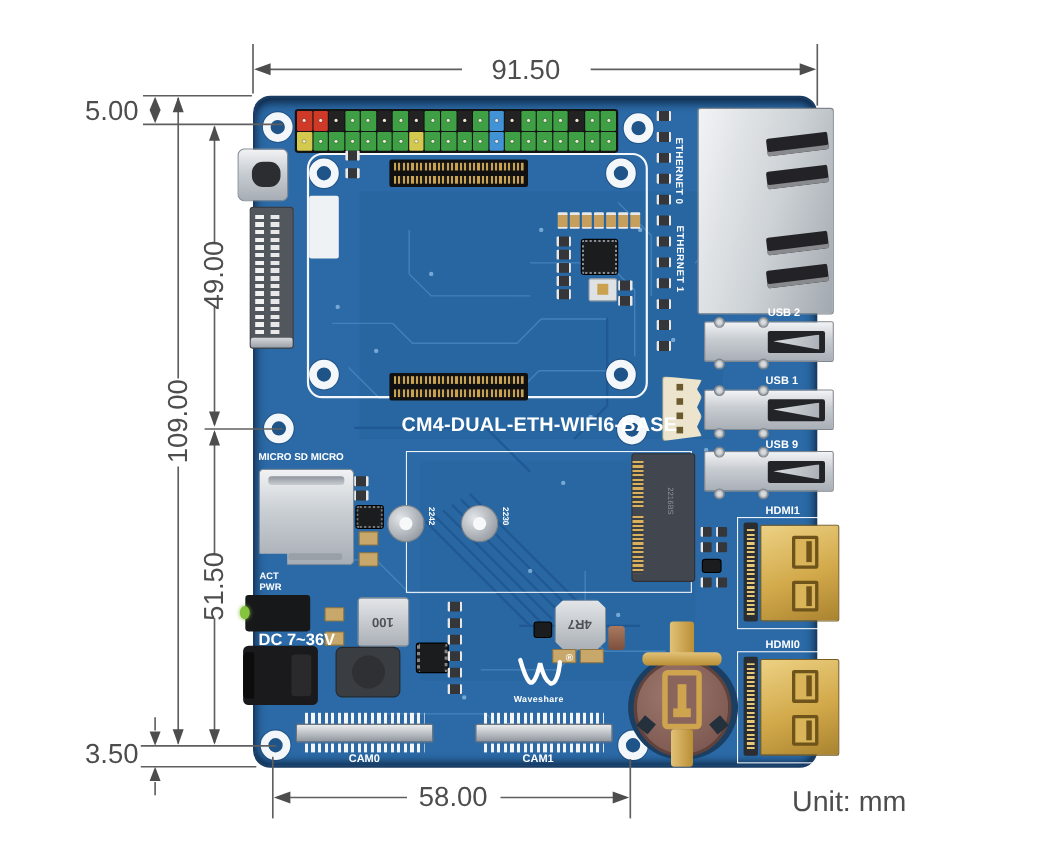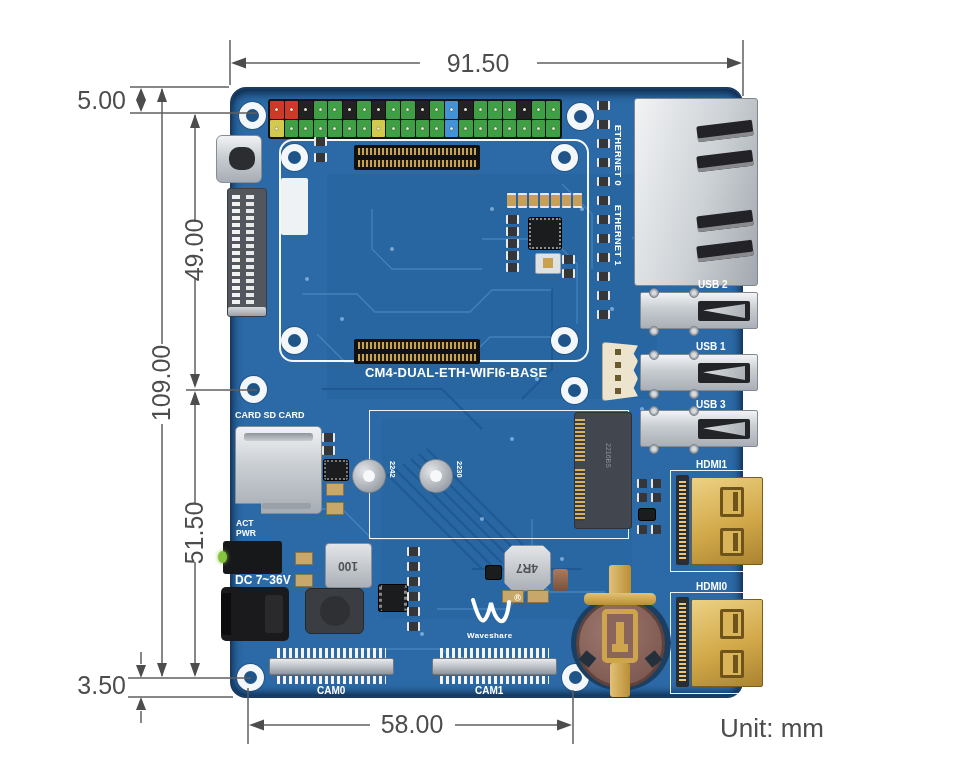--- a/index.html
+++ b/index.html
@@ -278,57 +278,57 @@
       <div class="usbslot"></div>
     </div>
     <div class="silktxt" style="left:464px;top:252px;font-size:10px;z-index:3">USB 1</div>
     <div class="usb" style="left:408px;top:265px;z-index:2">
       <i class="screw" style="left:8px;top:-5px"></i>
         <i class="screw" style="left:48px;top:-5px"></i>
       <i class="screw" style="left:8px;top:34px"></i>
         <i class="screw" style="left:48px;top:34px"></i>
       <div class="usbslot"></div>
     </div>
-    <div class="silktxt" style="left:464px;top:310px;font-size:10px;z-index:3">USB 3</div>
+    <div class="silktxt" style="left:464px;top:310px;font-size:10px;z-index:3">USB 9</div>
     <div class="usb" style="left:408px;top:321px;z-index:2">
       <i class="screw" style="left:8px;top:-5px"></i>
         <i class="screw" style="left:48px;top:-5px"></i>
       <i class="screw" style="left:8px;top:33px"></i>
         <i class="screw" style="left:48px;top:33px"></i>
       <div class="usbslot"></div>
     </div>
 
     <div class="abs" style="left:370px;top:253px;width:34px;height:57px;background:#ece4cc;border:1px solid #b9ae8b;border-radius:3px;clip-path:polygon(0 0,100% 6%,88% 20%,100% 32%,88% 48%,100% 62%,88% 78%,100% 92%,0 100%);z-index:2">
       <i style="position:absolute;left:12px;top:6px;width:6px;height:6px;background:#6b5a2e;"></i>
       <i style="position:absolute;left:12px;top:19px;width:6px;height:6px;background:#6b5a2e;"></i>
       <i style="position:absolute;left:12px;top:32px;width:6px;height:6px;background:#6b5a2e;"></i>
       <i style="position:absolute;left:12px;top:45px;width:6px;height:6px;background:#6b5a2e;"></i>
     </div>
 
-    <div class="silktxt" style="left:133px;top:276px;font-size:13px;letter-spacing:.2px;z-index:3">CM4-DUAL-ETH-WIFI6-BASE</div>
-
-    <div class="silktxt" style="left:3px;top:321px;font-size:9px;z-index:3">CARD SD CARD</div>
+    <div class="silktxt" style="left:133px;top:287px;font-size:18px;letter-spacing:.2px;z-index:3">CM4-DUAL-ETH-WIFI6-BASE</div>
+
+    <div class="silktxt" style="left:3px;top:321px;font-size:9px;z-index:3">MICRO SD MICRO</div>
     <div class="abs metal" style="left:3px;top:337px;width:85px;height:86px;border-radius:5px;clip-path:polygon(0 0,100% 0,100% 100%,30% 100%,30% 88%,0 88%);z-index:2">
       <div style="position:absolute;left:8px;top:6px;right:8px;height:8px;background:linear-gradient(180deg,#8f959c,#c9ced3);border-radius:3px;"></div>
       <div style="position:absolute;left:30%;bottom:4px;right:10px;height:6px;background:#9aa0a7;border-radius:2px;"></div>
     </div>
     <div class="abs" style="left:90px;top:344px;z-index:2">
       <i class="passive" style="left:0;top:0"></i>
         <i class="passive" style="left:0;top:13px"></i>
       <div class="blackic" style="left:2px;top:27px;width:20px;height:16px;border:2px dotted #777;"></div>
       <i class="tanc" style="left:4px;top:50px;width:16px;height:11px"></i>
       <i class="tanc" style="left:4px;top:69px;width:16px;height:11px"></i>
     </div>
 
     <div class="silktxt" style="left:4px;top:429px;font-size:8.5px;z-index:3">ACT</div>
     <div class="silktxt" style="left:4px;top:439px;font-size:8.5px;z-index:3">PWR</div>
     <div class="abs" style="left:-9px;top:452px;width:59px;height:33px;background:#17181a;border-radius:3px;z-index:2">
       <i style="position:absolute;left:-5px;top:10px;width:9px;height:12px;border-radius:50%;background:#86c440;box-shadow:0 0 4px #86c440;"></i>
     </div>
-    <div class="silktxt" style="left:3px;top:484px;font-size:12px;z-index:3">DC 7~36V</div>
+    <div class="silktxt" style="left:3px;top:484px;font-size:15px;z-index:3">DC 7~36V</div>
     <div class="abs" style="left:-11px;top:498px;width:68px;height:54px;background:#1a1a1c;border-radius:5px;z-index:2">
       <div style="position:absolute;left:0;top:6px;width:10px;height:42px;background:#0c0c0d;border-radius:4px 0 0 4px;"></div>
       <div style="position:absolute;right:6px;top:8px;width:18px;height:38px;background:#2a2a2d;border-radius:3px;"></div>
     </div>
 
     <i class="tanc" style="left:63px;top:463px;width:16px;height:11px;position:absolute;z-index:2"></i>
     <i class="tanc" style="left:63px;top:485px;width:16px;height:11px;position:absolute;z-index:2"></i>
     <div class="ind" style="left:93px;top:454px;width:45px;height:43px;z-index:2">
         <span>100</span>
       </div>

